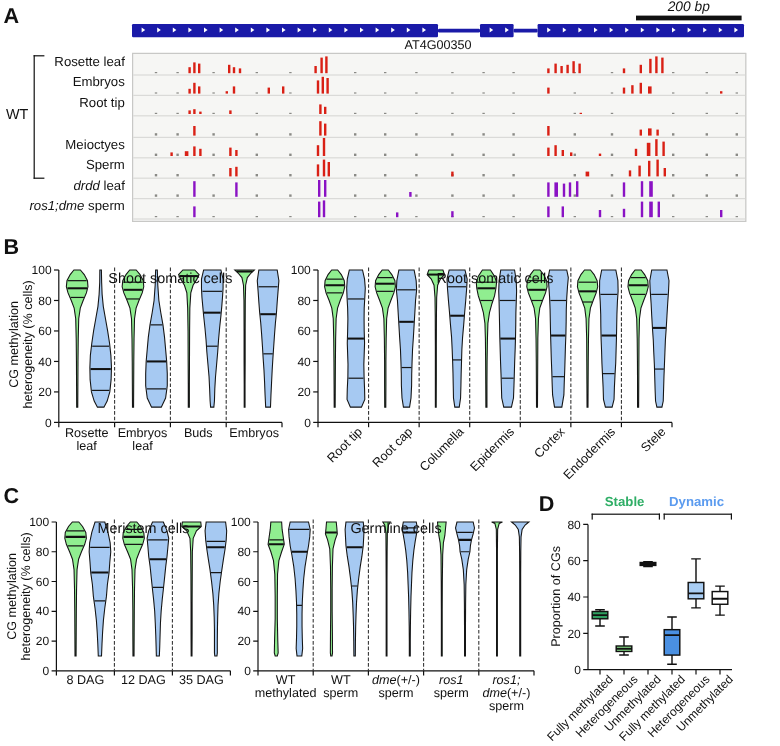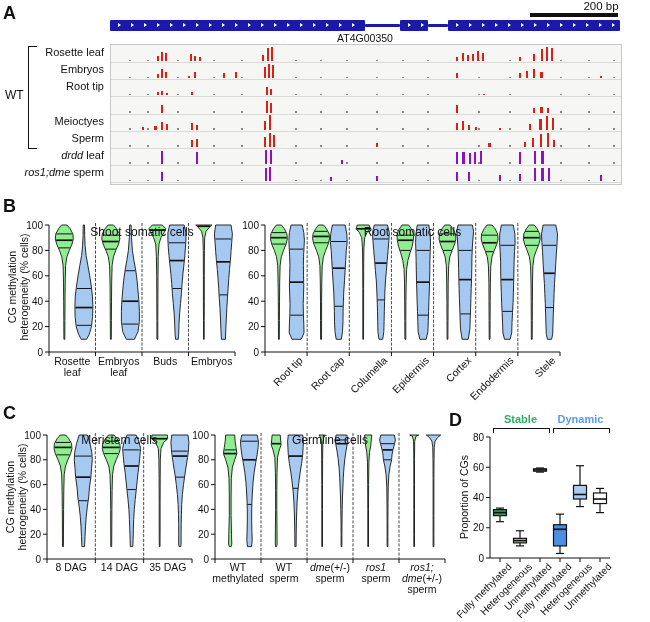--- a/index.html
+++ b/index.html
@@ -303,21 +303,21 @@
       <line x1="600" y1="512.625" x2="600" y2="503.55" stroke="#111" stroke-width="1.2"></line>
       <line x1="600" y1="492.9625" x2="600" y2="488.425" stroke="#111" stroke-width="1.2"></line>
       <line x1="596" y1="512.625" x2="604" y2="512.625" stroke="#111" stroke-width="1.2"></line>
       <line x1="596" y1="488.425" x2="604" y2="488.425" stroke="#111" stroke-width="1.2"></line>
       <rect x="593.5" y="492.9625" width="13" height="10.587500000000034" fill="#FFFFFF" stroke="#111" stroke-width="1.2"></rect>
       <line x1="593.5" y1="499.0125" x2="606.5" y2="499.0125" stroke="#111" stroke-width="1.6"></line>
       <line x1="600" y1="558" x2="600" y2="562" stroke="#111" stroke-width="1"></line>
     </svg>
 
   <div class="abs panel-letter" style="left:3px;top:3px;">A</div>
-  <div class="abs" id="scaleLabel" style="left:566px;top:0px;width:70px;">200 bp</div>
+  <div class="abs" id="scaleLabel" style="left:539px;top:0px;width:70px;font-style:italic;">200 bp</div>
   <div class="abs" style="left:530px;top:13px;width:88px;height:4px;background:#111;"></div>
   <div class="abs" id="geneModel" style="left:110px;top:20px;width:510px;height:11px;">
       <div style="position: absolute; left: 0px; top: 0px; width: 255px; height: 11px; background: rgb(26, 26, 168); border-radius: 1px;"></div>
       <div class="chev" style="left: 8px; top: 3px;"></div>
       <div class="chev" style="left: 21px; top: 3px;"></div>
       <div class="chev" style="left: 34px; top: 3px;"></div>
       <div class="chev" style="left: 47px; top: 3px;"></div>
       <div class="chev" style="left: 60px; top: 3px;"></div>
       <div class="chev" style="left: 73px; top: 3px;"></div>
       <div class="chev" style="left: 86px; top: 3px;"></div>
@@ -656,21 +656,21 @@
       <div class="catrot" style="position: absolute; right: 311.786px; top: 354px;"><span>Root cap</span></div>
       <div class="catrot" style="position: absolute; right: 269.643px; top: 354px;"><span>Columella</span></div>
       <div class="catrot" style="position: absolute; right: 227.5px; top: 354px;"><span>Epidermis</span></div>
       <div class="catrot" style="position: absolute; right: 185.357px; top: 354px;"><span>Cortex</span></div>
       <div class="catrot" style="position: absolute; right: 143.214px; top: 354px;"><span>Endodermis</span></div>
       <div class="catrot" style="position: absolute; right: 101.071px; top: 354px;"><span>Stele</span></div>
       <div class="cath" style="position: absolute; left: 37.1667px; width: 68px; top: 562px;">
         <div><span>8 DAG</span></div>
       </div>
       <div class="cath" style="position: absolute; left: 85.5px; width: 68px; top: 562px;">
-        <div><span>14 DAG</span></div>
+        <div><span>12 DAG</span></div>
       </div>
       <div class="cath" style="position: absolute; left: 133.833px; width: 68px; top: 562px;">
         <div><span>35 DAG</span></div>
       </div>
       <div class="cath" style="position: absolute; left: 204px; width: 68px; top: 562px;">
         <div><span>WT</span></div>
         <div><span>methylated</span></div>
       </div>
       <div class="cath" style="position: absolute; left: 250px; width: 68px; top: 562px;">
         <div><span>WT</span></div>

